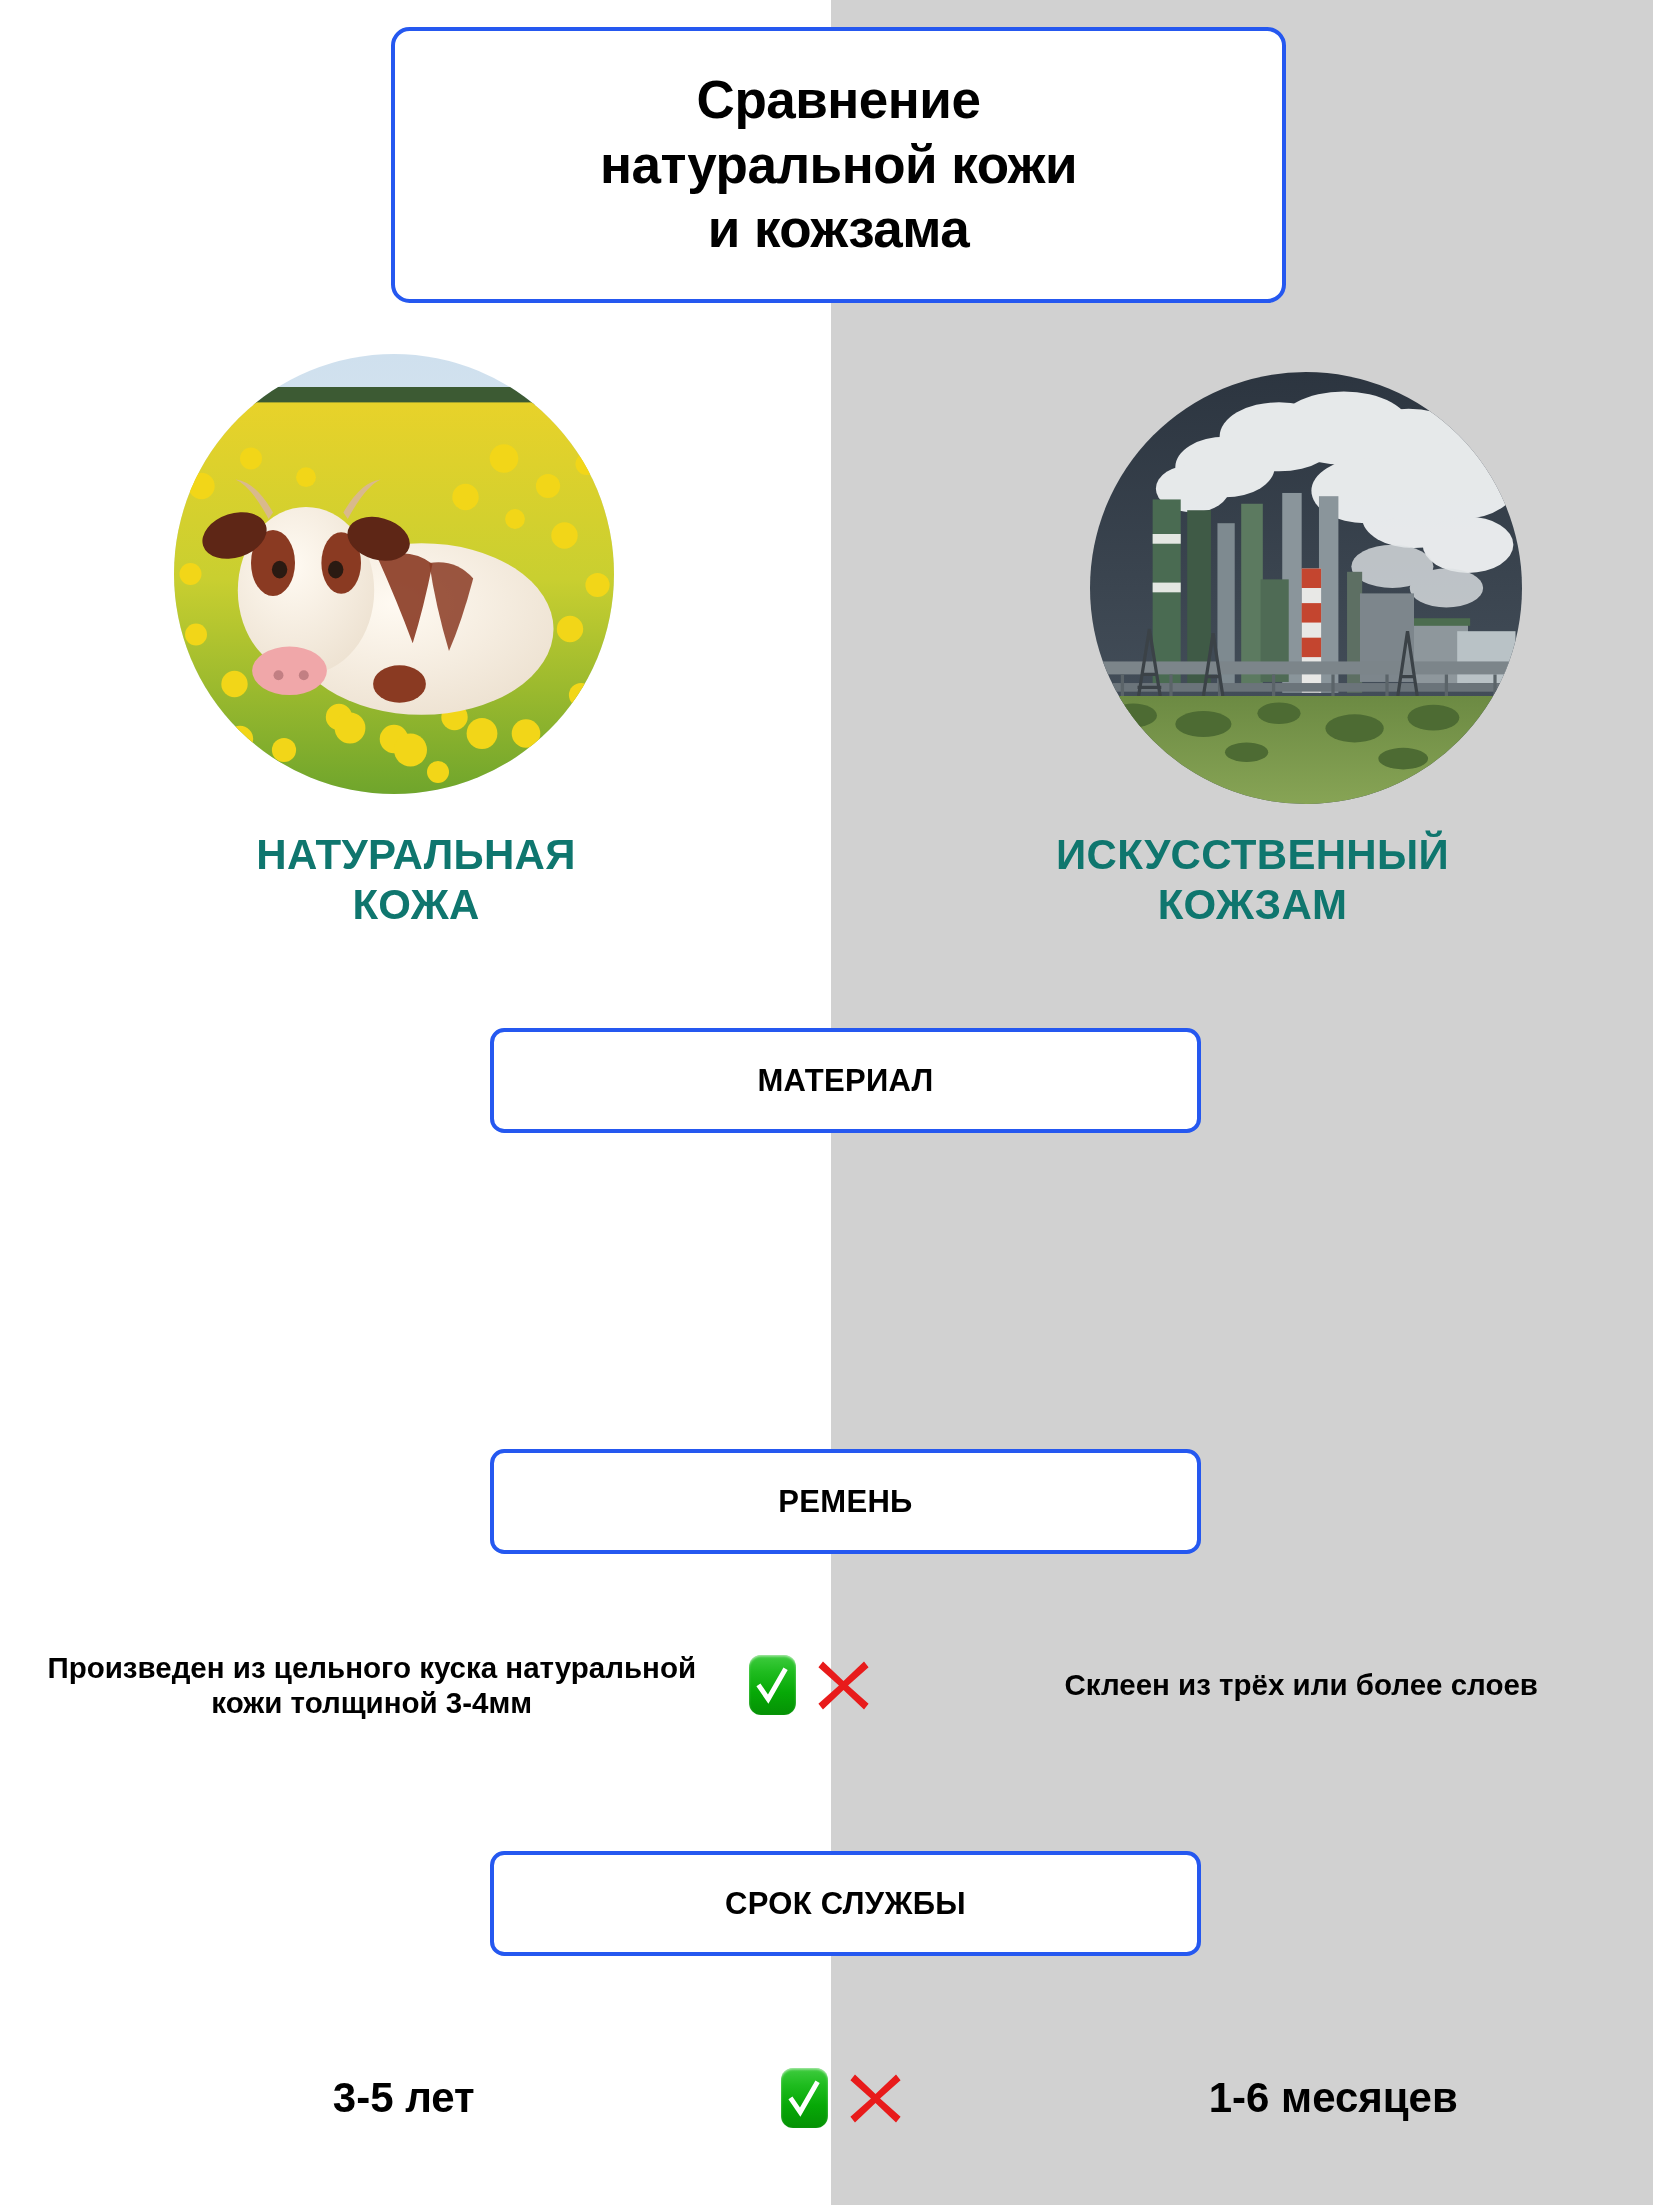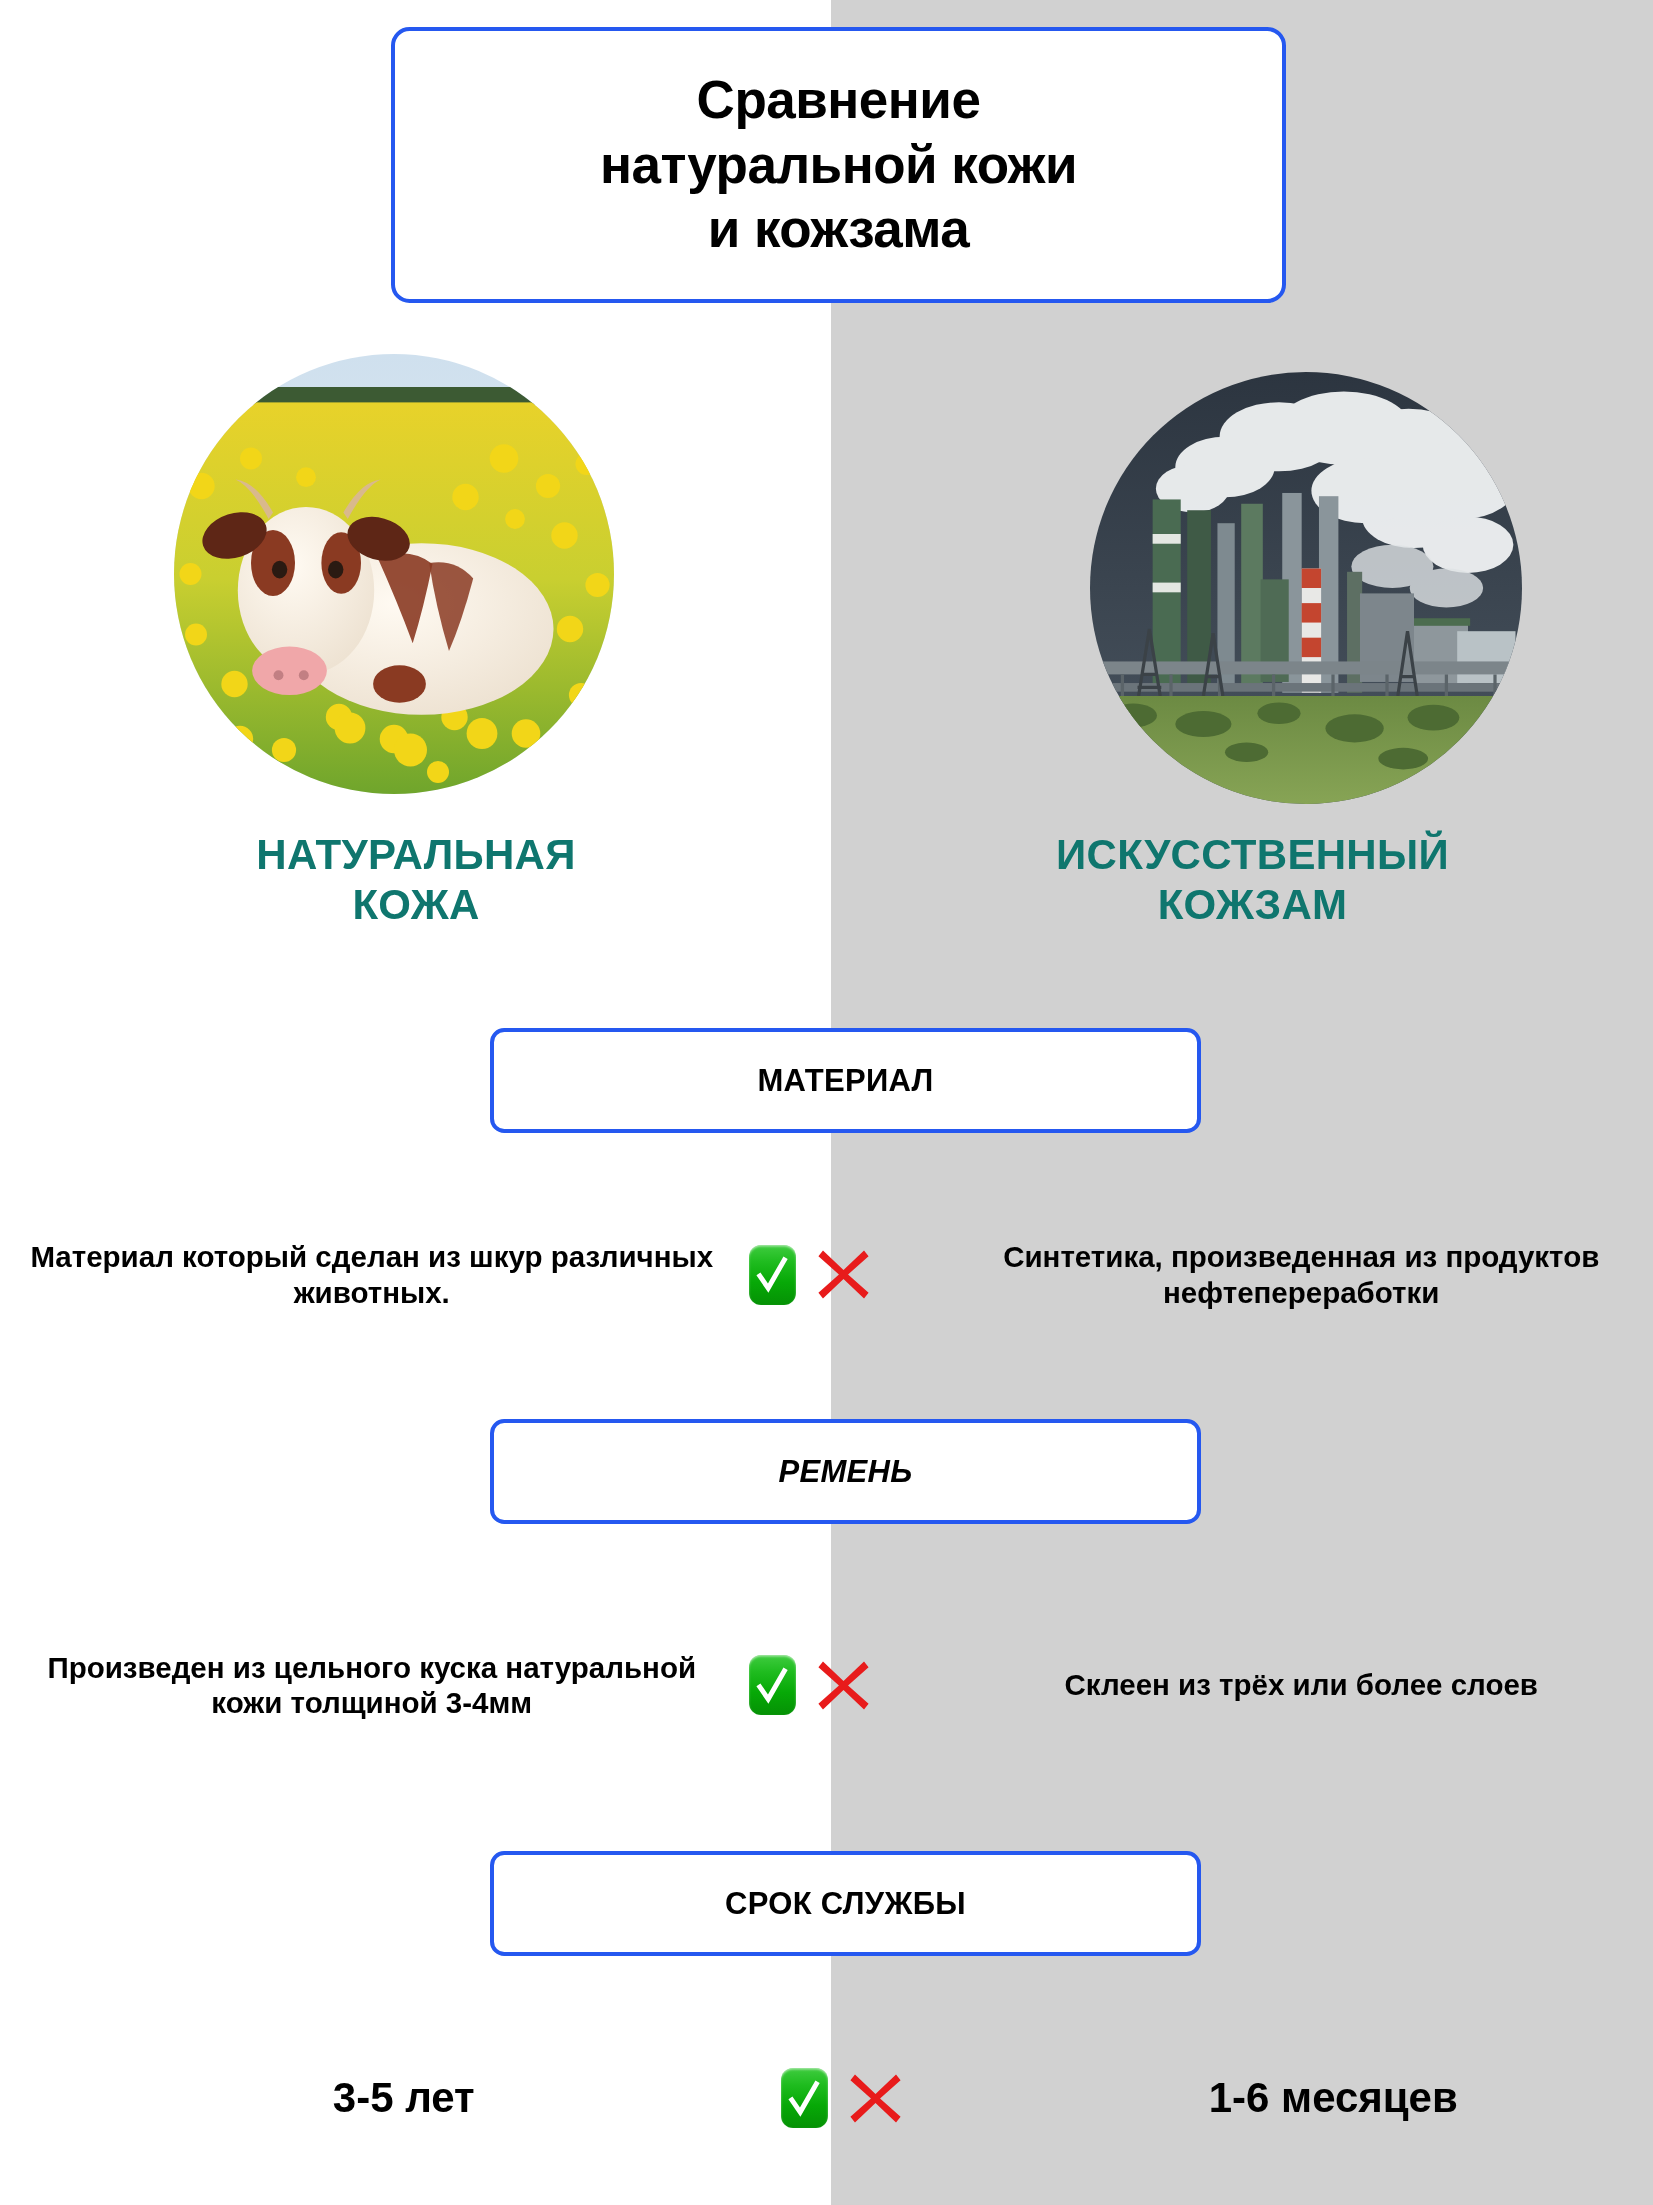--- a/index.html
+++ b/index.html
@@ -106,21 +106,21 @@
     align-items: center;
     justify-content: center;
   }
   .section-box .section-label {
     font-size: 31px;
     font-weight: bold;
     color: #000000;
     letter-spacing: 0.3px;
   }
   .section-box-1 { top: 1028px; }
-  .section-box-2 { top: 1419px; font-style: italic; }
+  .section-box-2 { top: 1449px; }
   .section-box-3 { top: 1851px; }
 
   
   .cmp-row {
     position: absolute;
     left: 0;
     width: 1654px;
     display: flex;
     align-items: center;
   }
@@ -355,36 +355,20 @@
   </div>
   <div class="col-caption caption-right">
     <div>ИСКУССТВЕННЫЙ</div>
     <div>КОЖЗАМ</div>
   </div>
 
   <div class="section-box section-box-1">
     <span class="section-label">МАТЕРИАЛ</span>
   </div>
 
-  <div class="cmp-row cmp-row-1">
-    <div class="cmp-text cmp-text-left">Материал который сделан из шкур различных животных.</div>
-    <div class="icon-pair">
-      <span class="check-badge">
-        <svg viewBox="0 0 70 82" aria-hidden="true">
-          <path d="M10 40 L28 66 L60 10" stroke="#ffffff" stroke-width="9" fill="none" stroke-linecap="butt" stroke-linejoin="miter"></path>
-        </svg>
-      </span>
-      <span class="cross-mark">
-        <svg viewBox="0 0 100 100" aria-hidden="true">
-          <path d="M14 8 L50 42 L86 8 L94 18 L58 50 L94 82 L86 92 L50 58 L14 92 L6 82 L42 50 L6 18 Z" fill="#e81b1b"></path>
-        </svg>
-      </span>
-    </div>
-    <div class="cmp-text cmp-text-right">Синтетика, произведенная из продуктов нефтепереработки</div>
-  </div>
 
   <div class="section-box section-box-2">
     <span class="section-label">РЕМЕНЬ</span>
   </div>
 
   <div class="cmp-row cmp-row-2">
     <div class="cmp-text cmp-text-left">Произведен из цельного куска натуральной кожи толщиной 3-4мм</div>
     <div class="icon-pair">
       <span class="check-badge">
         <svg viewBox="0 0 70 82" aria-hidden="true">

